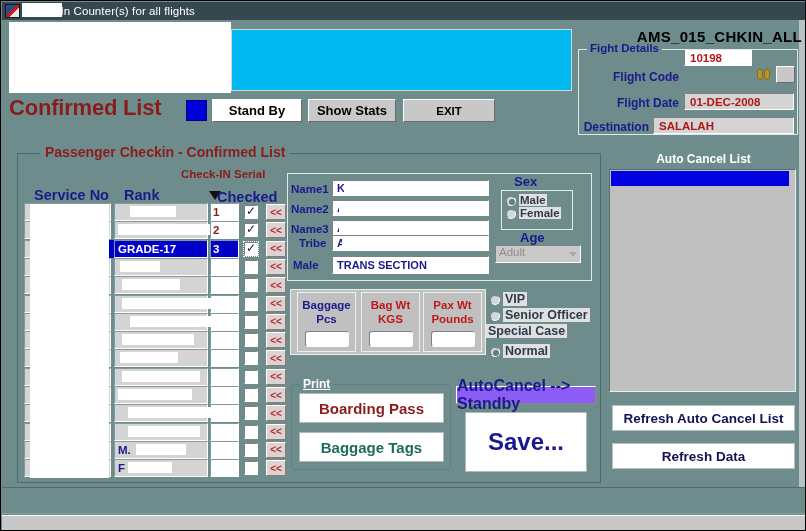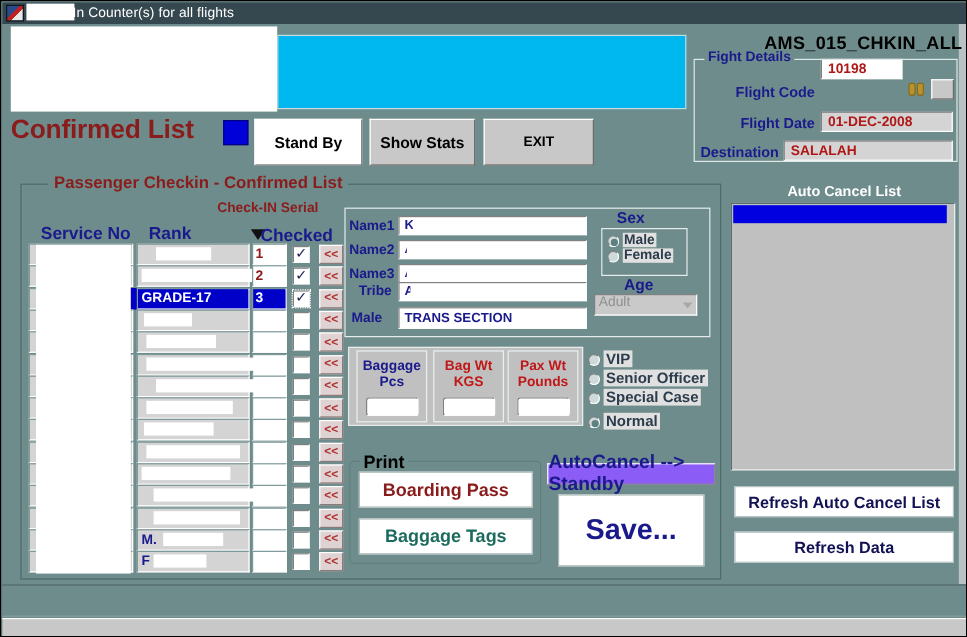--- a/index.html
+++ b/index.html
@@ -78,21 +78,21 @@
     letter-spacing: -0.2px;
   }
   .blue-swatch {
     position: absolute; left: 185px; top: 5px;
     width: 21px; height: 21px;
     background: #0000d8;
     border: 1px solid #000080;
   }
   .topbtn {
     position: absolute; top: 98px;
-    height: 39px;
+    height: 23px;
     background: #c8c8c8;
     border-top: 1px solid #ffffff;
     border-left: 1px solid #ffffff;
     border-right: 1px solid #6b6b6b;
     border-bottom: 1px solid #6b6b6b;
     color: #000000;
     font-size: 13px;
     font-weight: bold;
     font-family: "Liberation Sans", sans-serif;
     display: flex; align-items: center; justify-content: center;
@@ -403,21 +403,21 @@
   #bag-pcs .t1, #bag-pcs .t2 { color: #1a1a8c; }
   #bag-wt  .t1, #bag-wt  .t2 { color: #c01818; }
   #pax-wt  .t1, #pax-wt  .t2 { color: #c01818; }
 
   
   #rb-vip     { left: 489px; top: 294px; }
   #lb-vip     { left: 502px; top: 291px; }
   #rb-senior  { left: 489px; top: 310px; }
   #lb-senior  { left: 502px; top: 307px; }
   #rb-special { left: 489px; top: 326px; }
-  #lb-special { left: 502px; top: 323px; }
+  #lb-special { left: 485px; top: 323px; }
   #rb-normal  { left: 489px; top: 346px; }
   #lb-normal  { left: 502px; top: 343px; }
   .paxtype-lbl {
     position: absolute;
     color: #2c3c4c; font-size: 12.5px; font-weight: bold;
     font-family: "Liberation Sans", sans-serif;
     background: #e0e0e0; padding: 0 2px;
     z-index: 15;
   }
 
@@ -425,21 +425,21 @@
   #printgroup {
     position: absolute; left: 290px; top: 383px;
     width: 160px; height: 86px;
     border: 1px solid #5f7f7f;
     border-radius: 4px;
     z-index: 14;
   }
   #printgroup .legend {
     position: absolute; left: 8px; top: -8px;
     background: #6e8c8c; padding: 0 3px;
-    color: #000000; font-size: 15px; font-weight: bold;
+    color: #ffffff; font-size: 12px; font-weight: bold; text-decoration: underline;
   }
   .printbtn {
     position: absolute; left: 298px;
     width: 145px; height: 30px;
     background: #ffffff;
     border: 1px solid #aebaba;
     font-size: 15px; font-weight: bold;
     font-family: "Liberation Sans", sans-serif;
     display: flex; align-items: center; justify-content: center;
     z-index: 15;

